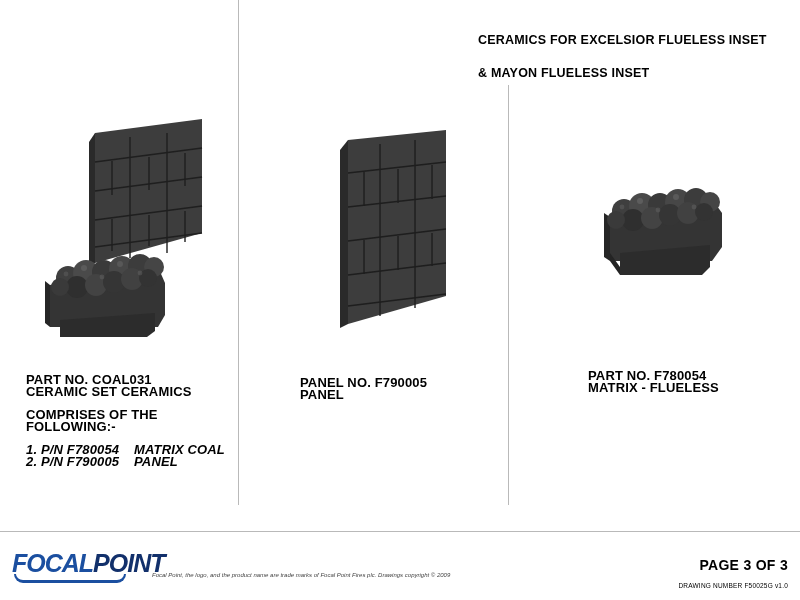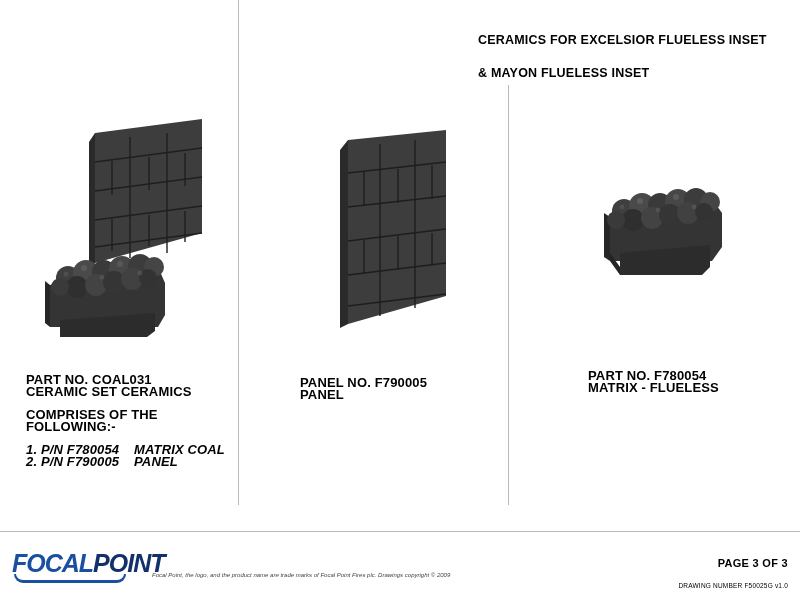--- a/index.html
+++ b/index.html
@@ -102,21 +102,21 @@
     width: 330px;
     font-size: 6px;
     font-style: italic;
     color: #444444;
     line-height: 9px;
   }
   .page-number {
     position: absolute;
     right: 12px;
     top: 557px;
-    font-size: 11px;
+    font-size: 14px;
     font-weight: bold;
     letter-spacing: 0.3px;
   }
   .drawing-number {
     position: absolute;
     right: 12px;
     top: 582px;
     font-size: 6.5px;
     letter-spacing: 0.2px;
   }

